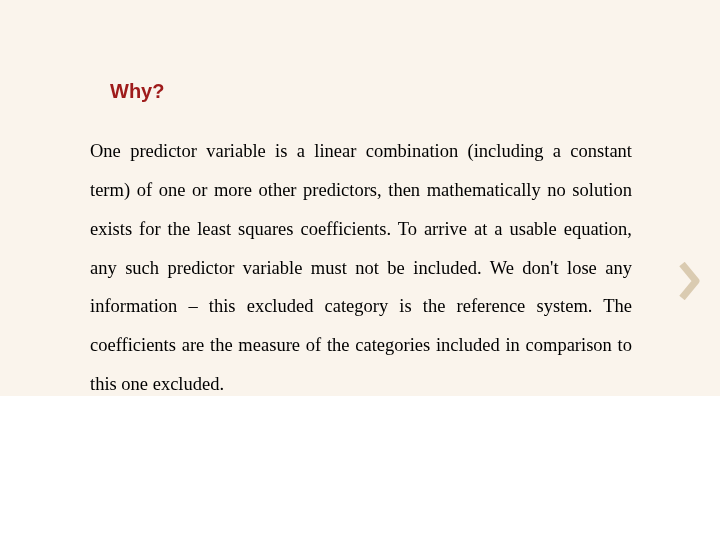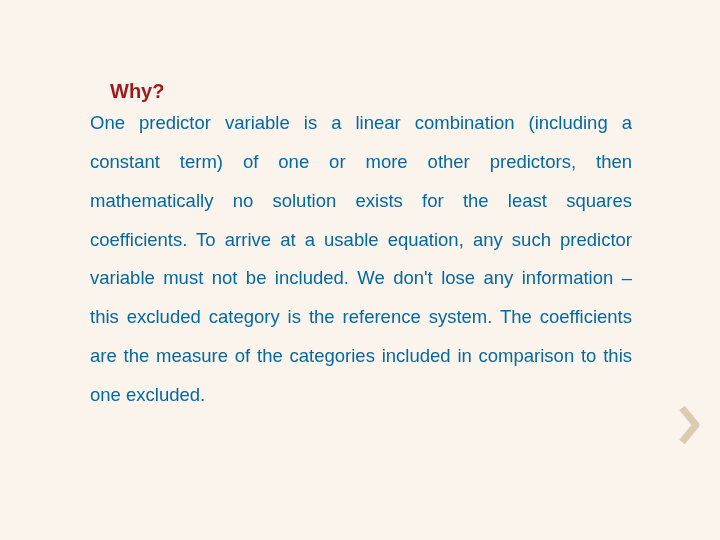--- a/index.html
+++ b/index.html
@@ -7,42 +7,43 @@
     padding: 0;
     width: 720px;
     height: 540px;
     overflow: hidden;
     font-family: Arial, Helvetica, sans-serif;
     background: #ffffff;
   }
   .slide {
     position: relative;
     width: 720px;
-    height: 540px;
+    height: 396px;
     background: #faf4ec;
     box-sizing: border-box;
   }
   .title {
     position: absolute;
     top: 80px;
     left: 110px;
     font-size: 20px;
     font-weight: bold;
     color: #9e1b1b;
   }
   .body {
     position: absolute;
-    top: 104px;
+    top: 132px;
     left: 90px;
     right: 88px;
-    color: #0369a1;
+    color: #000000;
     font-size: 18.5px;
     line-height: 2.1;
     text-align: justify;
     text-justify: inter-word;
+    font-family: Liberation Serif, serif;
   }
   .arrow {
     position: absolute;
     right: 18px;
     bottom: 96px;
     width: 24px;
     height: 38px;
     opacity: 0.45;
   }
   .arrow svg {

